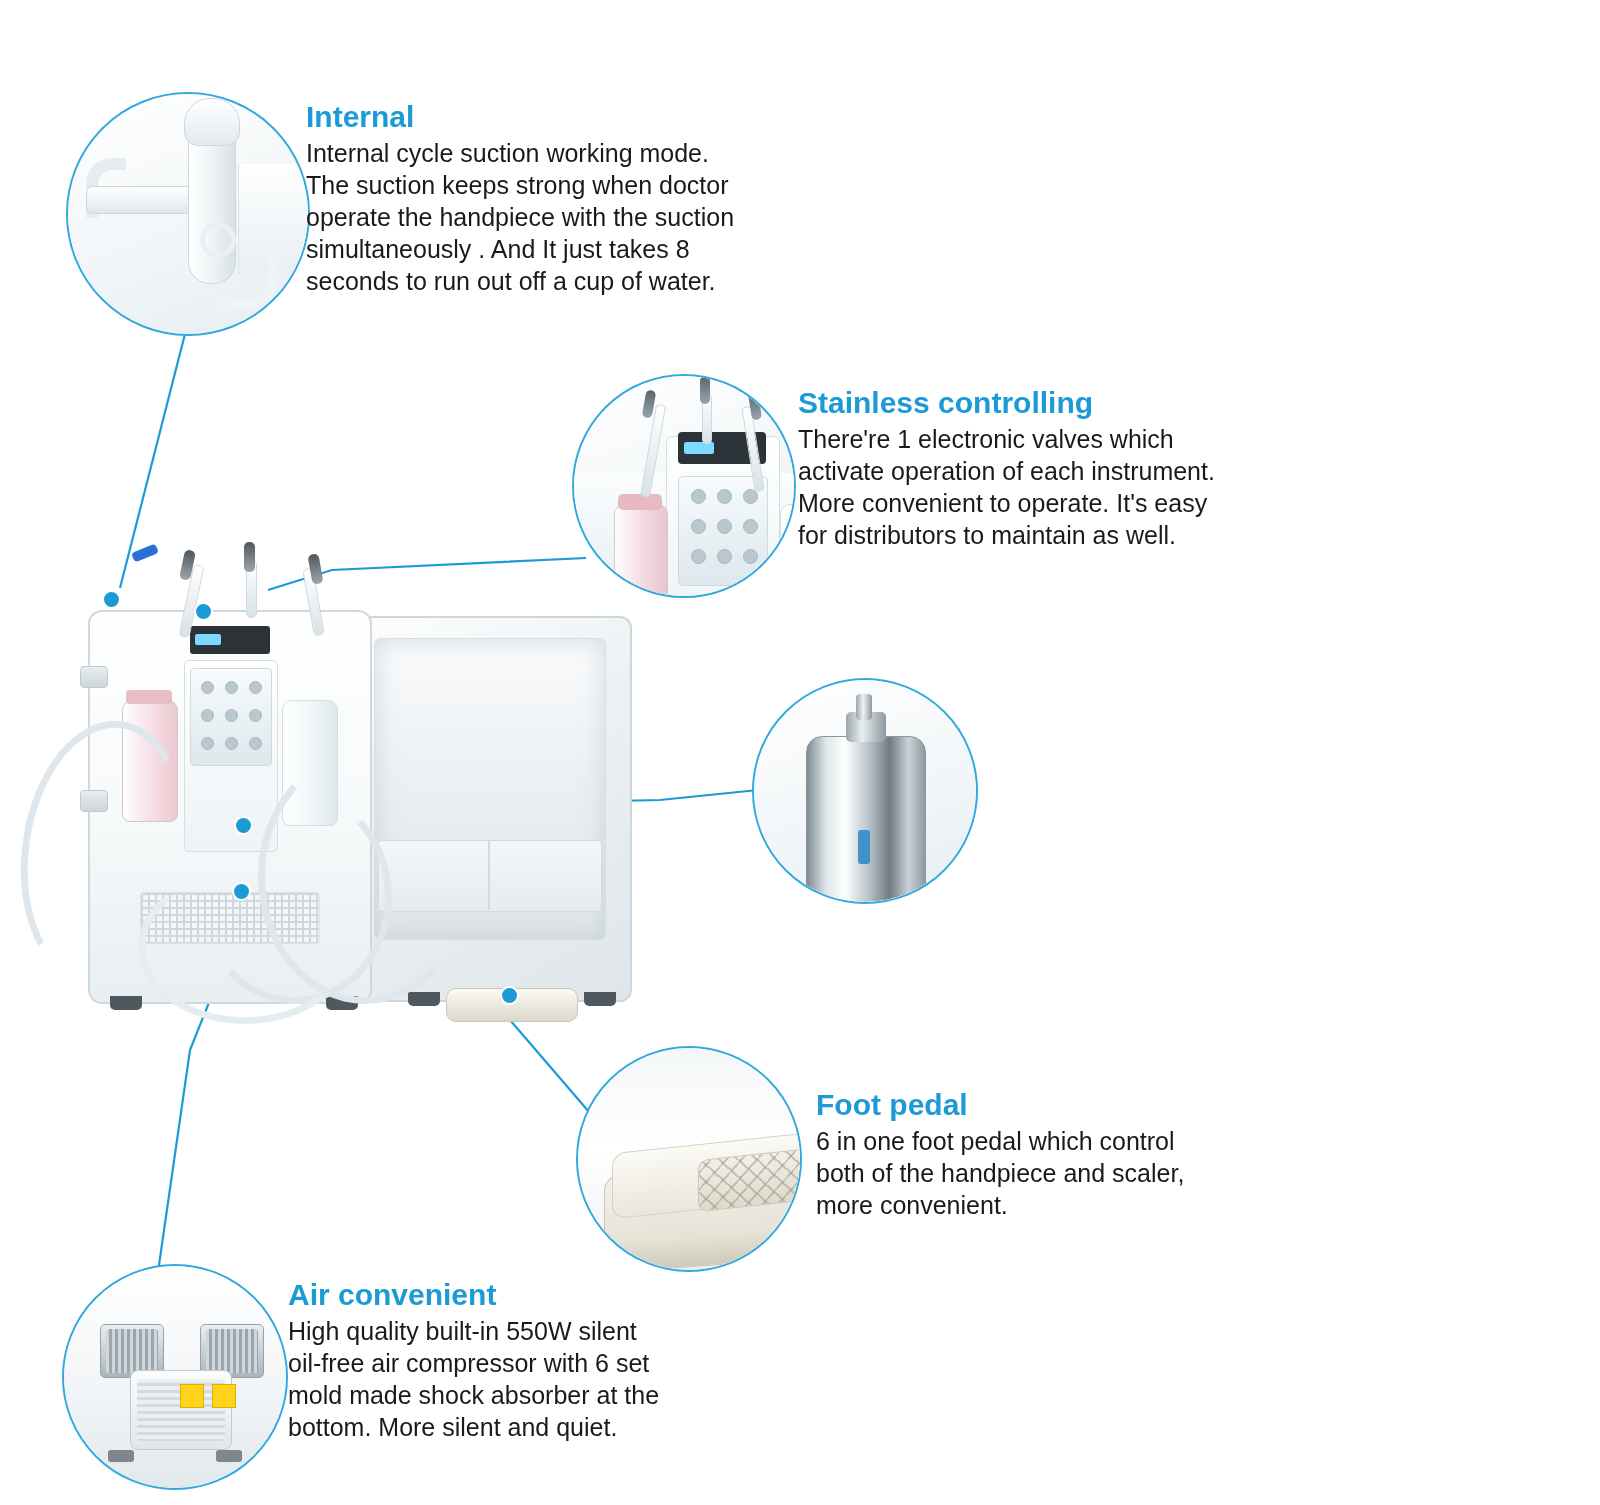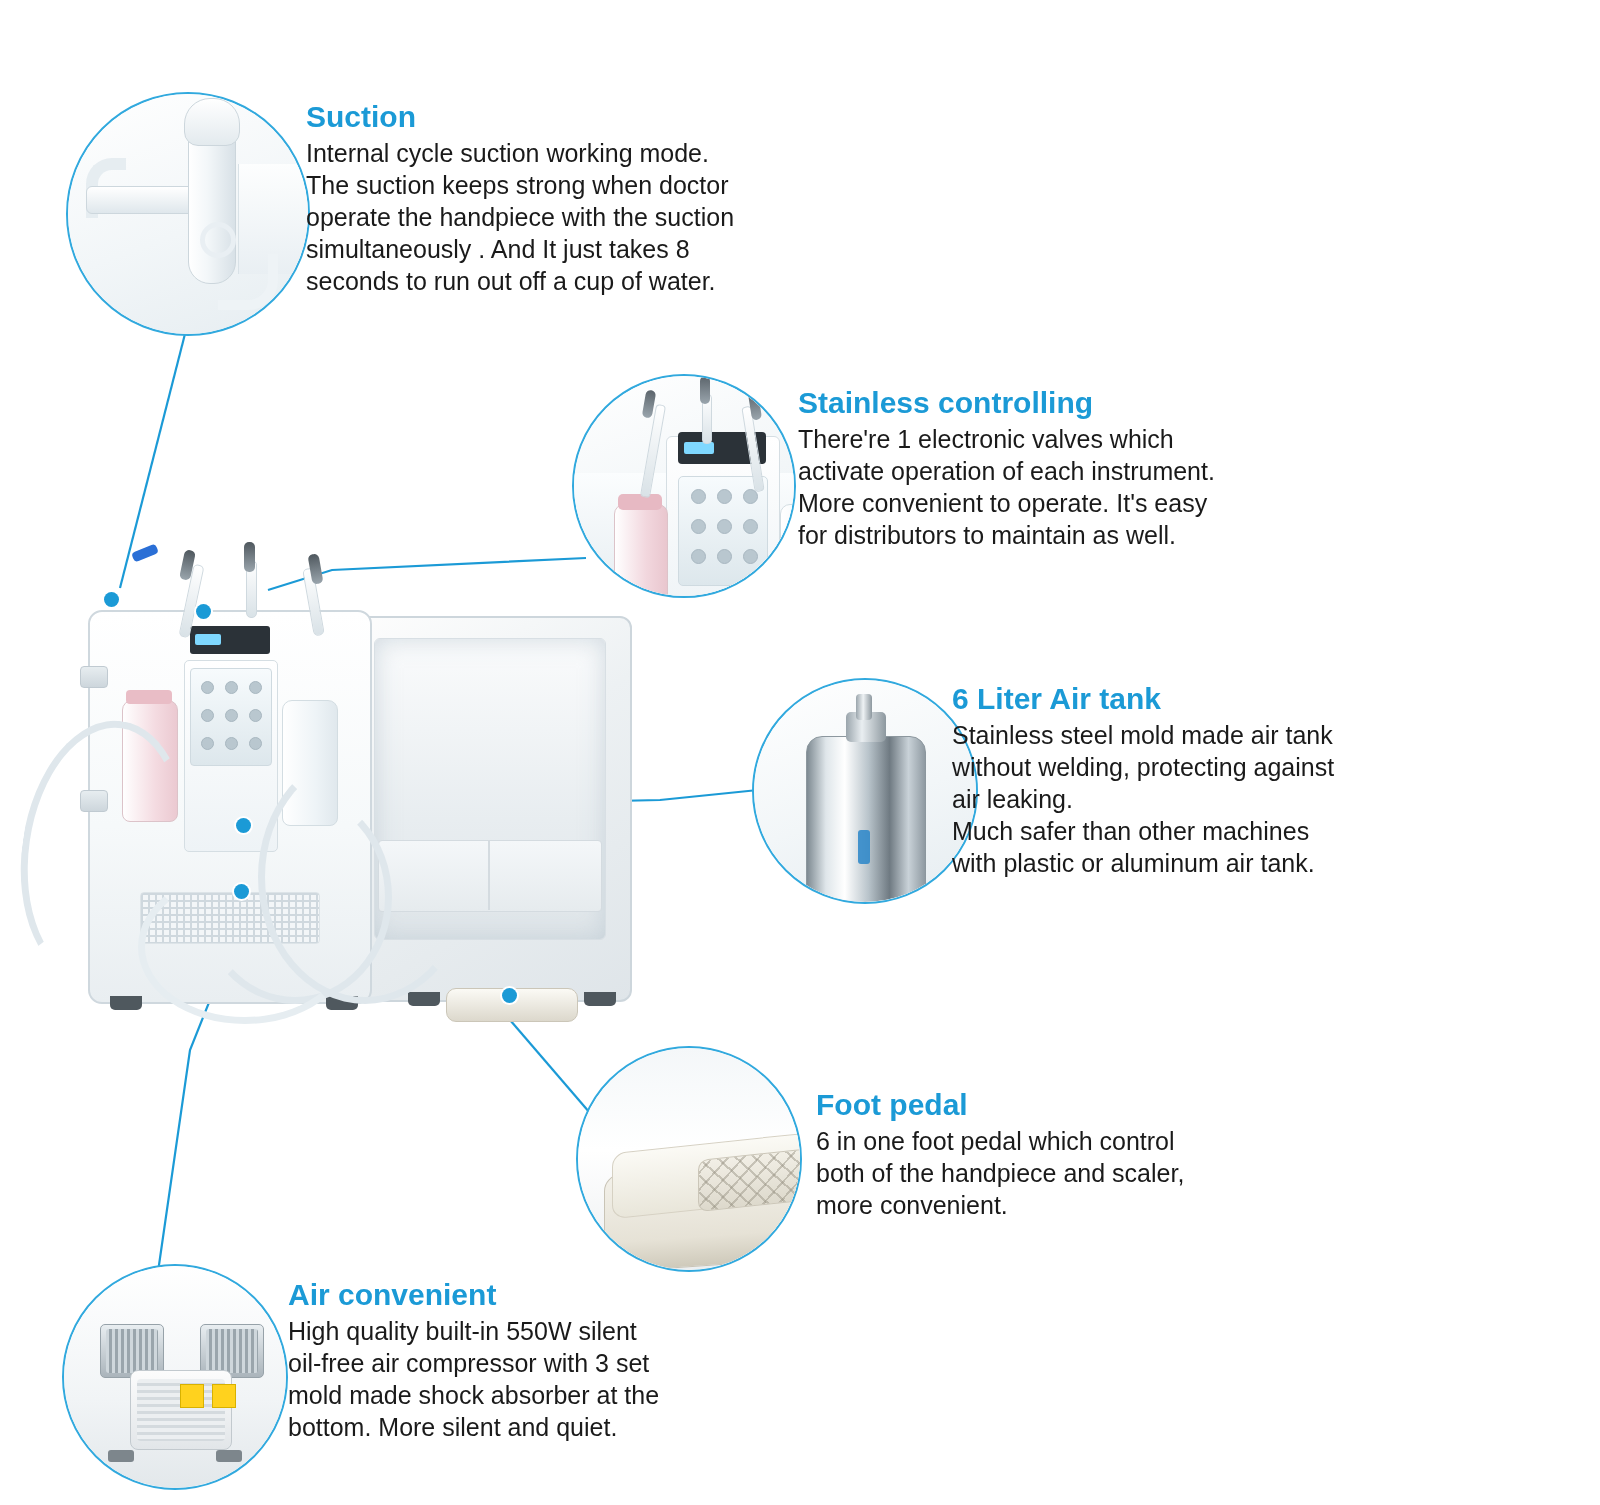--- a/index.html
+++ b/index.html
@@ -508,21 +508,21 @@
       <div class="suction-elbow"></div>
       <div class="suction-arm"></div>
       <div class="suction-body"></div>
       <div class="suction-cap"></div>
       <div class="suction-hook"></div>
       <div class="suction-ring"></div>
     </div>
   </div>
 
   <div class="callout" style="left:306px; top:100px; width:640px;">
-    <p class="callout-title">Suction</p>
+    <p class="callout-title">Internal</p>
     <p class="callout-body">Internal cycle suction working mode.
 The suction keeps strong when doctor
 operate the handpiece with the suction
 simultaneously . And It just takes 8
 seconds to run out off a cup of water.</p>
   </div>
 
   <div class="bubble" style="left:572px; top:374px; width:220px; height:220px;">
     <div class="bubble-inner">
       <div class="photo-bg"></div>
@@ -565,28 +565,20 @@
   <div class="bubble" style="left:752px; top:678px; width:222px; height:222px;">
     <div class="bubble-inner">
       <div class="photo-bg"></div>
       <div class="tank-body"></div>
       <div class="tank-neck"></div>
       <div class="tank-valve"></div>
       <div class="tank-sticker"></div>
     </div>
   </div>
 
-  <div class="callout" style="left:952px; top:682px; width:620px;">
-    <p class="callout-title">6 Liter Air tank</p>
-    <p class="callout-body">Stainless steel mold made air tank
-without welding, protecting against
-air leaking.
-Much safer than other machines
-with plastic or aluminum air tank.</p>
-  </div>
 
   <div class="bubble" style="left:576px; top:1046px; width:222px; height:222px;">
     <div class="bubble-inner">
       <div class="pedal-floor"></div>
       <div class="pedal-body"></div>
       <div class="pedal-top"></div>
       <div class="pedal-tread"></div>
 
     </div>
   </div>
@@ -613,21 +605,21 @@
       <div class="comp-label" style="left:116px; top:118px;"></div>
       <div class="comp-label" style="left:148px; top:118px;"></div>
       <div class="comp-foot" style="left:44px; top:184px;"></div>
       <div class="comp-foot" style="left:152px; top:184px;"></div>
     </div>
   </div>
 
   <div class="callout" style="left:288px; top:1278px; width:640px;">
     <p class="callout-title">Air convenient</p>
     <p class="callout-body">High quality built-in 550W silent
-oil-free air compressor with 3 set
+oil-free air compressor with 6 set
 mold made shock absorber at the
 bottom. More silent and quiet.</p>
   </div>
 
   <div id="main-product">
 
     <div class="mp-case-lid"></div>
     <div class="mp-lid-lining"></div>
     <div class="mp-lid-pocket"></div>
     <div class="mp-pocket-split"></div>

